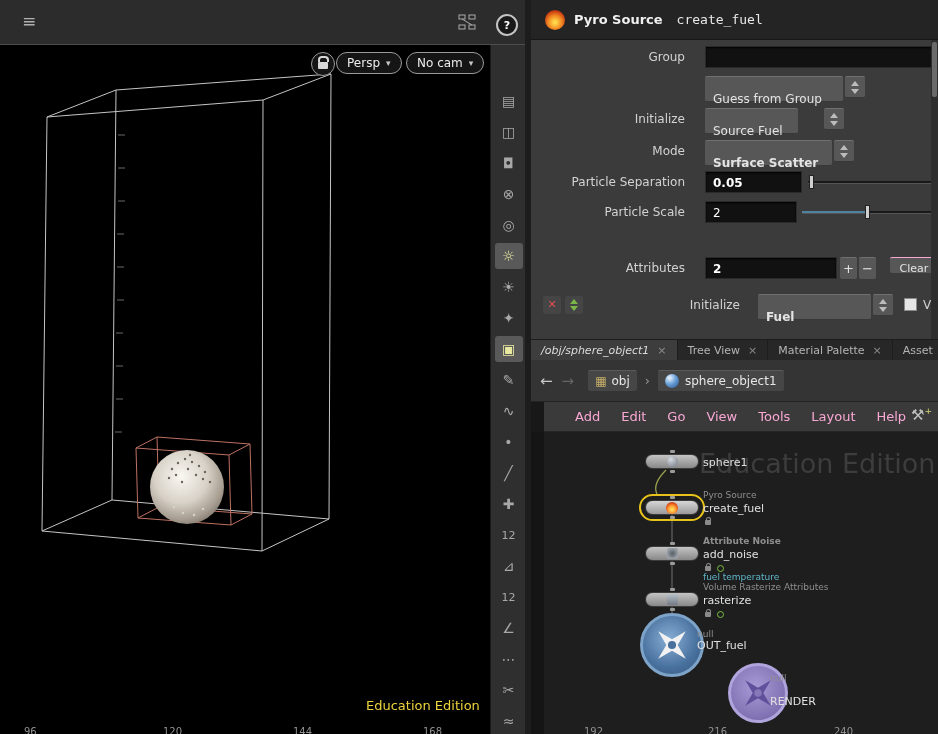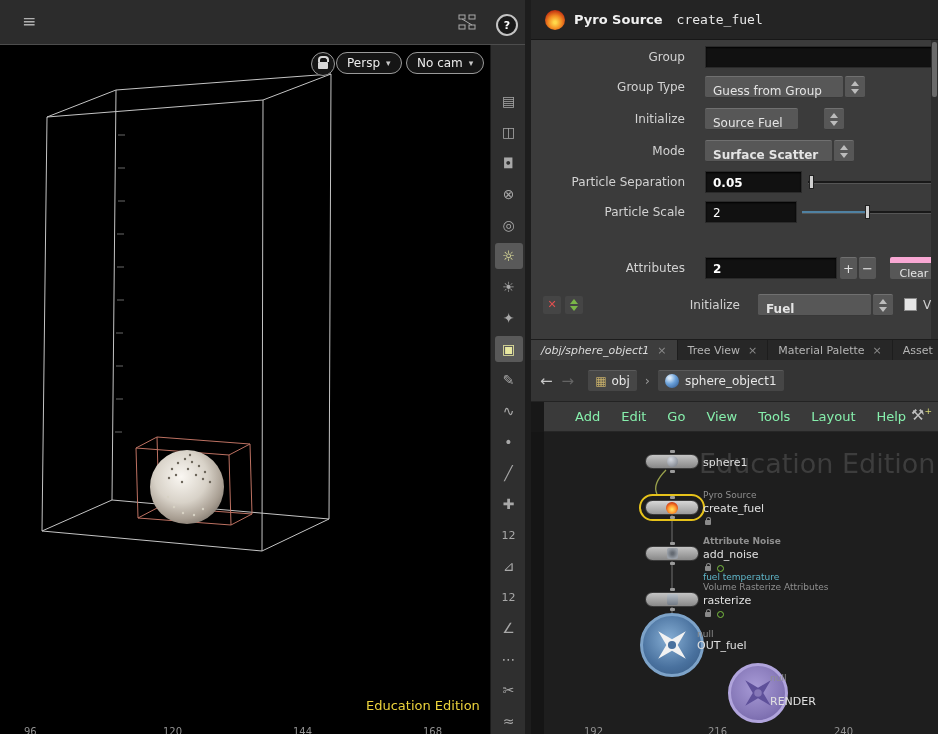--- a/index.html
+++ b/index.html
@@ -41,37 +41,37 @@
   .ph-title{margin-left:9px;font-size:13px;font-weight:bold;color:#f0f0f0;}
   .ph-name{margin-left:14px;font-size:13px;color:#e8e8e8;font-family:"DejaVu Sans Mono",monospace;}
   .pscroll{position:absolute;right:0;top:40px;width:7px;height:300px;background:#2e2e2e;}
   .pthumb{position:absolute;top:2px;left:1px;width:5px;height:55px;background:#6a6a6a;border-radius:2px;}
   
   .prow{position:absolute;left:0;width:400px;height:22px;}
   .plabel{position:absolute;left:0;width:154px;text-align:right;color:#d2d2d2;font-size:12px;line-height:22px;}
   .tf{position:absolute;height:22px;background:#111;color:#fff;font-size:12px;line-height:22px;padding:0 7px;
       box-sizing:border-box;border:1px solid #2a2a2a;box-shadow:inset 0 1px 2px #000;}
   .bold{font-weight:bold;}
-  .dd{position:absolute;height:22px;background:#575757;color:#e4e4e4;font-size:12px;line-height:20px;padding:4px 8px;
+  .dd{position:absolute;height:22px;background:#575757;color:#e4e4e4;font-size:12px;line-height:20px;padding:12px 8px;
       box-sizing:border-box;border-radius:2px;border-top:1px solid #707070;border-bottom:1px solid #383838;}
   .stepper{position:absolute;width:20px;height:22px;background:#575757;border-radius:2px;box-sizing:border-box;
            border-top:1px solid #707070;border-bottom:1px solid #383838;display:flex;flex-direction:column;
            align-items:center;justify-content:center;}
   .tri-up{width:0;height:0;border-left:4px solid transparent;border-right:4px solid transparent;
           border-bottom:5px solid #bcbcbc;margin-bottom:3px;}
   .tri-down{width:0;height:0;border-left:4px solid transparent;border-right:4px solid transparent;
           border-top:5px solid #bcbcbc;}
   .slider{position:absolute;top:0;height:22px;}
   .track{position:absolute;left:0;right:0;top:10px;height:2px;background:#191919;border-bottom:1px solid #555;}
   .sfill{position:absolute;top:10px;height:2px;background:#4f81a2;}
   .shandle{position:absolute;top:4px;width:5px;height:14px;background:#d0d0d0;border:1px solid #222;box-sizing:border-box;}
   .sqbtn{position:absolute;width:17px;height:22px;background:#575757;border-radius:2px;color:#e0e0e0;
          text-align:center;line-height:21px;font-size:13px;border-top:1px solid #707070;box-sizing:border-box;}
-  .clearbtn{position:absolute;left:359px;width:48px;height:22px;background:#575757;border-radius:2px;font-size:11px;
-         color:#e4e4e4;text-align:center;line-height:22px;border-top:6px solid #f9a8d4;box-sizing:border-box;}
+  .clearbtn{position:absolute;left:359px;width:48px;height:16px;background:#575757;border-radius:2px;font-size:11px;
+         color:#e4e4e4;text-align:center;line-height:22px;border-top:1px solid #f9a8d4;box-sizing:border-box;}
   .xbtn{position:absolute;left:12px;top:2px;width:18px;height:18px;background:#454545;border-radius:2px;color:#e05050;
         font-size:11px;text-align:center;line-height:18px;font-weight:bold;}
   .gbtn{position:absolute;left:34px;top:2px;width:18px;height:18px;background:#454545;border-radius:2px;
         display:flex;flex-direction:column;align-items:center;justify-content:center;}
   .gtri-up{width:0;height:0;border-left:4px solid transparent;border-right:4px solid transparent;
            border-bottom:5px solid #7ab648;margin-bottom:2px;}
   .gtri-down{width:0;height:0;border-left:4px solid transparent;border-right:4px solid transparent;
            border-top:5px solid #7ab648;}
   .plabel2{position:absolute;left:60px;width:149px;text-align:right;color:#d2d2d2;font-size:12px;line-height:22px;}
   .chk{position:absolute;left:373px;top:4px;width:13px;height:13px;background:#e6e6e6;border:1px solid #8a8a8a;box-sizing:border-box;}
@@ -91,21 +91,21 @@
         border-top:1px solid #5a5a5a;}
   .chip .obj-ic{color:#c8b06a;font-size:12px;margin-right:5px;}
   .chip-label{color:#e6e6e6;font-size:12px;}
   .crumb-sep{color:#9a9a9a;font-size:13px;margin-left:8px;}
   .sph-ic{width:14px;height:14px;border-radius:50%;margin-right:6px;
           background:radial-gradient(circle at 33% 28%,#d8e8f8 8%,#6aa0d8 45%,#27508a 100%);}
   
   .menubar{position:absolute;left:0;top:402px;width:407px;height:30px;background:#3a3a3a;border-bottom:1px solid #262626;
            box-sizing:border-box;display:flex;align-items:center;}
   .mgrip{position:absolute;left:0;top:0;width:13px;height:30px;background:#181818;}
-  .mitems{display:flex;gap:21px;margin-left:44px;font-size:13px;color:#86efac;}
+  .mitems{display:flex;gap:21px;margin-left:44px;font-size:13px;color:#f9a8d4;}
   .wrench{position:absolute;right:6px;top:4px;color:#c0c0c0;font-size:15px;}
   .wrench sup{font-size:9px;color:#d8d874;}
   
   .network{position:absolute;left:0;top:432px;width:407px;height:302px;background:#1e1e1e;overflow:hidden;}
   .ngutter{position:absolute;left:0;top:0;width:13px;height:302px;background:#151515;}
   .watermark{position:absolute;left:168px;top:16px;font-size:27px;color:#3d3d3d;white-space:nowrap;}
   .wires{position:absolute;left:0;top:0;}
   .node-cap{position:absolute;width:54px;height:15px;border-radius:8px;background:linear-gradient(180deg,#c4c4c4,#888);
             border:1px solid #3c3c3c;box-sizing:border-box;display:flex;align-items:center;justify-content:center;z-index:2;}
   .node-cap::before,.node-cap::after{content:"";position:absolute;left:24px;width:5px;height:3px;background:#9a9a9a;border-radius:1px;}
@@ -270,21 +270,20 @@
       <span class="ph-title">Pyro Source</span>
       <span class="ph-name">create_fuel</span>
     </div>
 
     <div class="prow" style="top:46px;">
       <span class="plabel">Group</span>
       <div class="tf" style="left:174px;width:233px;"></div>
     </div>
 
     <div class="prow" style="top:76px;">
-      <span class="plabel">Group Type</span>
       <div class="dd" style="left:174px;width:138px;">Guess from Group</div>
       <div class="stepper" style="left:314px;">
         <span class="tri-up"></span>
         <span class="tri-down"></span>
       </div>
     </div>
 
     <div class="prow" style="top:108px;">
       <span class="plabel">Initialize</span>
       <div class="dd" style="left:174px;width:93px;">Source Fuel</div>

